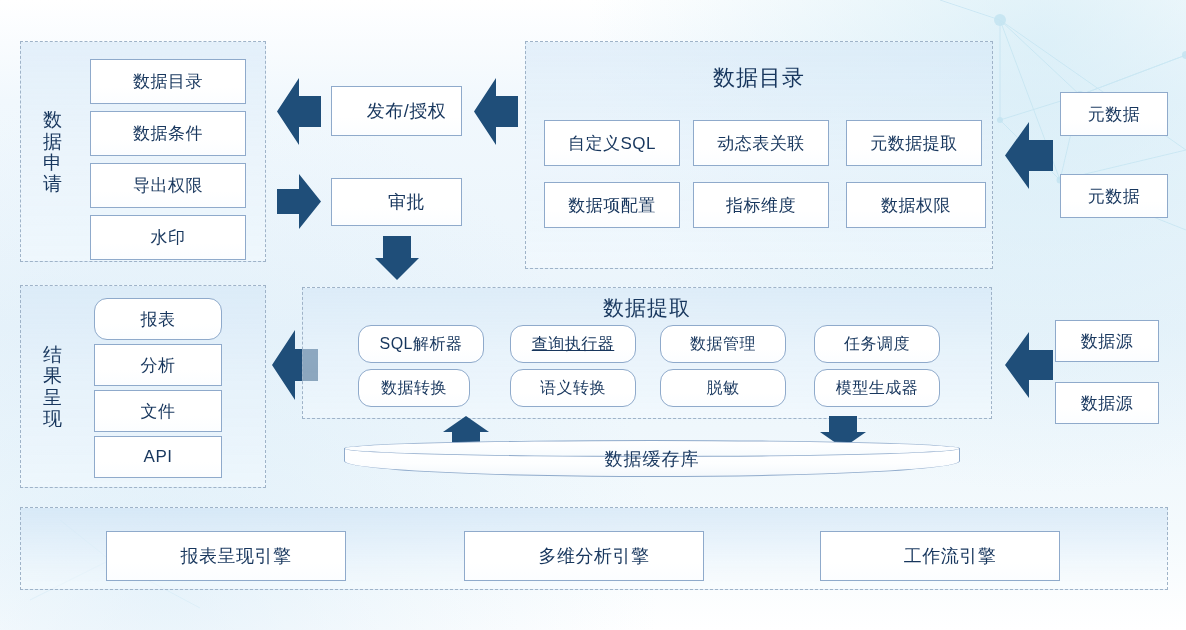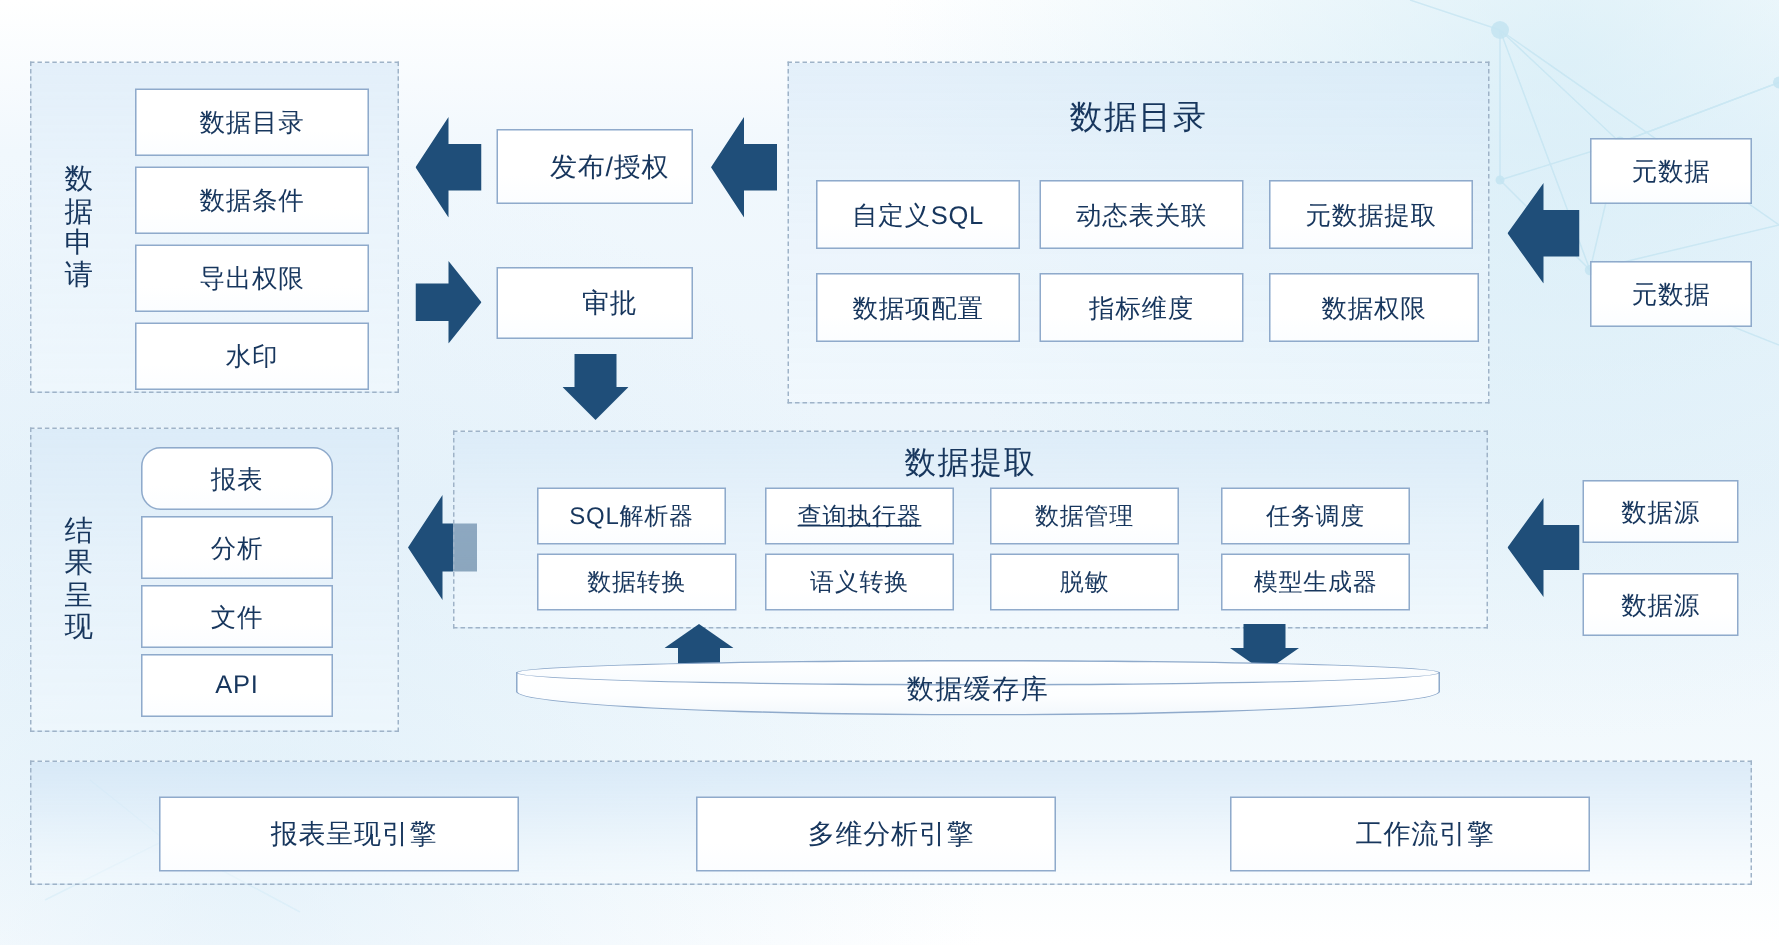--- a/index.html
+++ b/index.html
@@ -32,21 +32,21 @@
   .box{
     position:absolute;box-sizing:border-box;
     background:linear-gradient(180deg,#ffffff 0%,#ffffff 62%,#fbfdff 100%);
     border:1px solid #8faacb;
     display:flex;align-items:center;justify-content:center;
     color:#17365d;
     font-size:17px;
     letter-spacing:.5px;
     white-space:nowrap;
   }
-  .box.sm{font-size:16px;}
+  .box.sm{font-size:16px;border-radius:13px;}
   .box.lg{font-size:18px;padding-left:20px;}
 
   
   .vlabel{
     position:absolute;display:flex;flex-direction:column;
     align-items:center;justify-content:center;
     color:#17365d;font-size:19px;line-height:1.12;
     letter-spacing:1px;
   }
   .vlabel span{display:block;}
@@ -195,21 +195,21 @@
   </div>
 
   <div class="zone" style="left:302px;top:287px;width:690px;height:132px;"></div>
   <div class="ptitle" style="left:302px;top:294px;width:690px;font-size:21px;">数据提取</div>
 
   <div class="box sm" style="left:358px;top:325px;width:126px;height:38px;">SQL解析器</div>
   <div class="box sm" style="left:510px;top:325px;width:126px;height:38px;text-decoration:underline;">查询执行器</div>
   <div class="box sm" style="left:660px;top:325px;width:126px;height:38px;">数据管理</div>
   <div class="box sm" style="left:814px;top:325px;width:126px;height:38px;">任务调度</div>
 
-  <div class="box sm" style="left:358px;top:369px;width:133px;height:38px;">数据转换</div>
+  <div class="box sm" style="left:358px;top:369px;width:112px;height:38px;">数据转换</div>
   <div class="box sm" style="left:510px;top:369px;width:126px;height:38px;">语义转换</div>
   <div class="box sm" style="left:660px;top:369px;width:126px;height:38px;">脱敏</div>
   <div class="box sm" style="left:814px;top:369px;width:126px;height:38px;">模型生成器</div>
 
   <div class="arrow" style="left:1005px;top:332px;width:48px;height:66px;">
     <svg width="48" height="66" viewBox="0 0 48 66">
       <polygon points="0,33 24,0 24,18 48,18 48,48 24,48 24,66" fill="#1f4e79"></polygon>
     </svg>
   </div>
 

